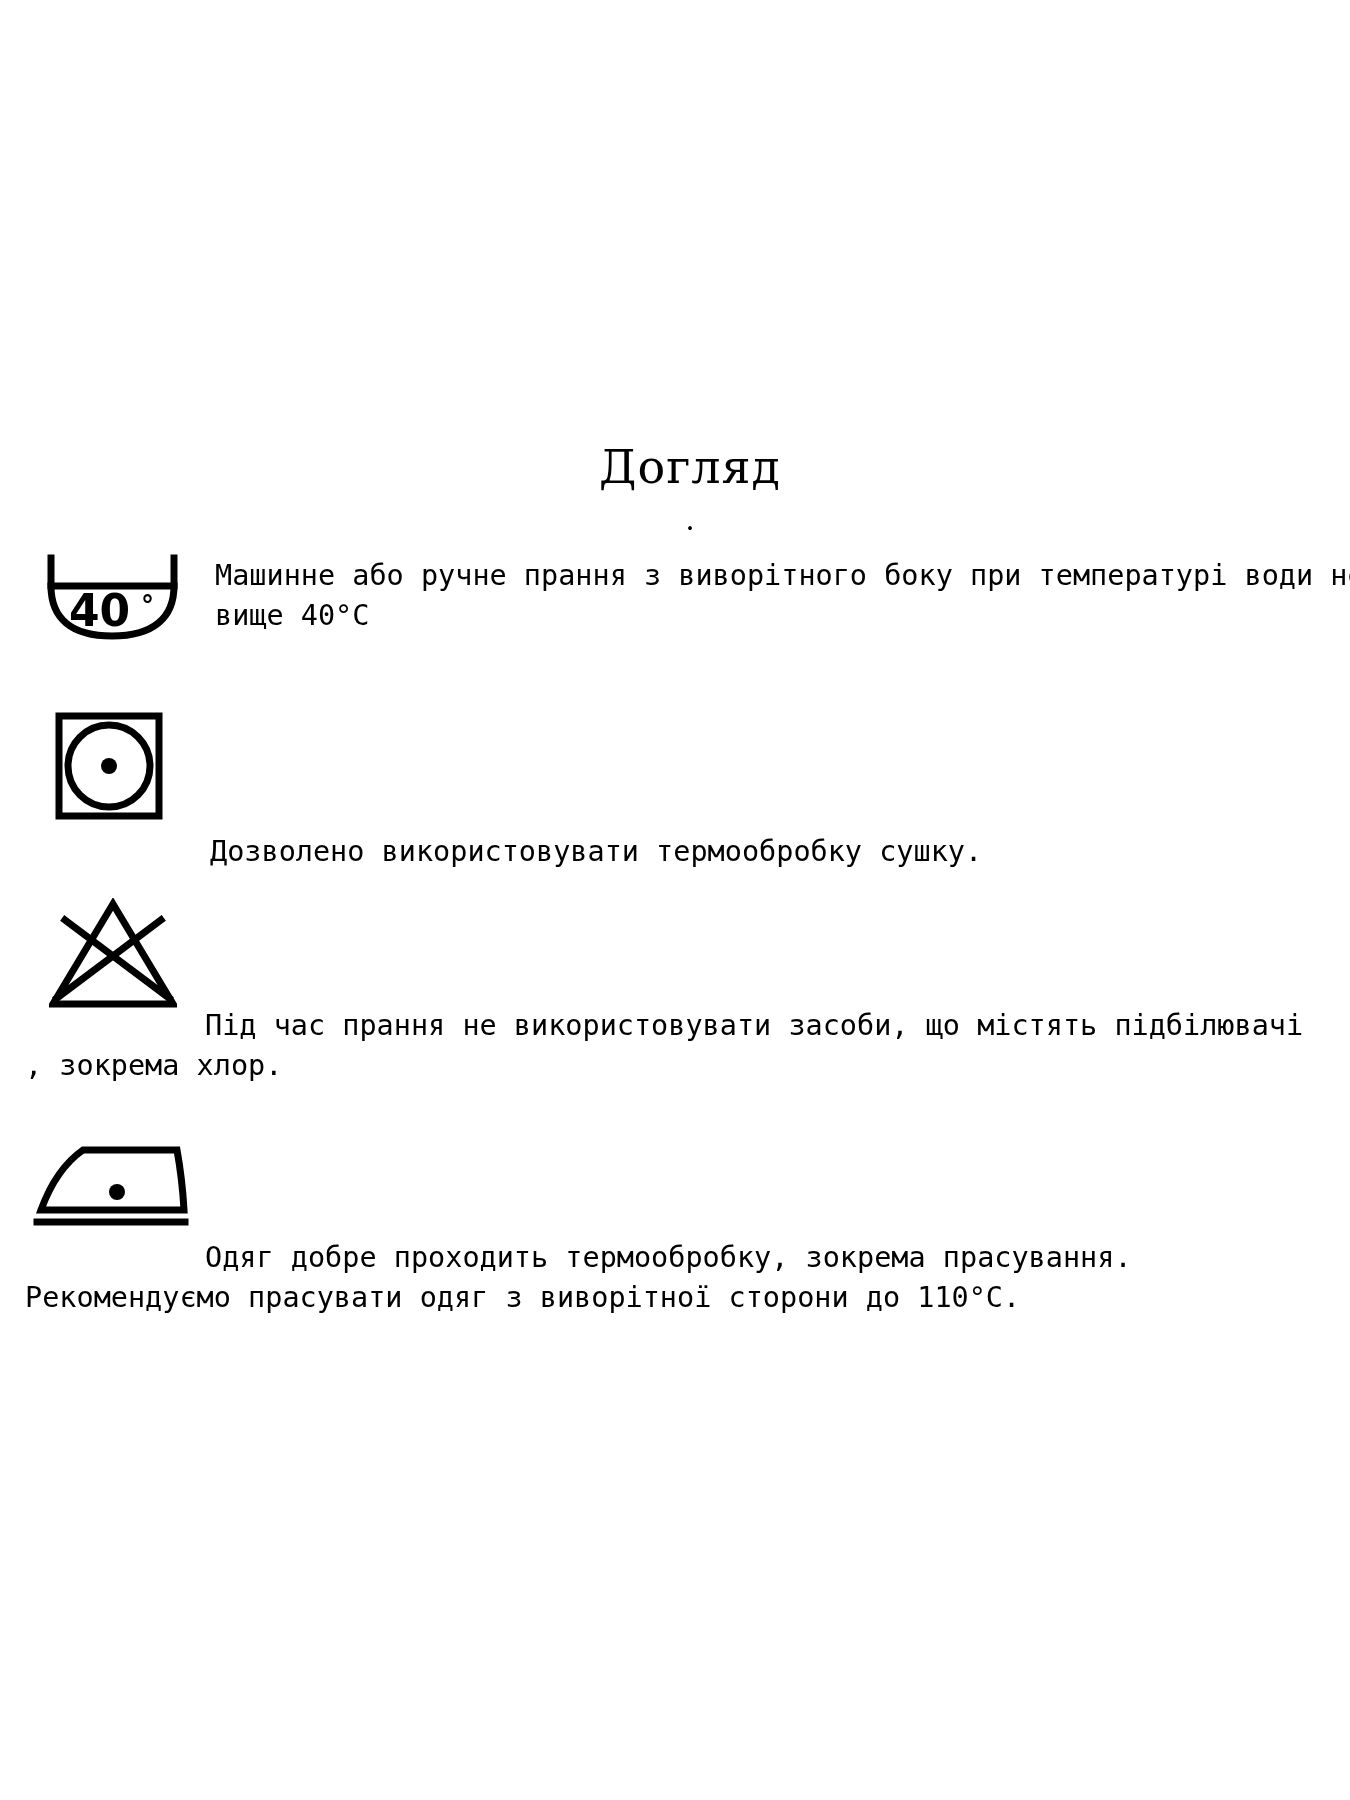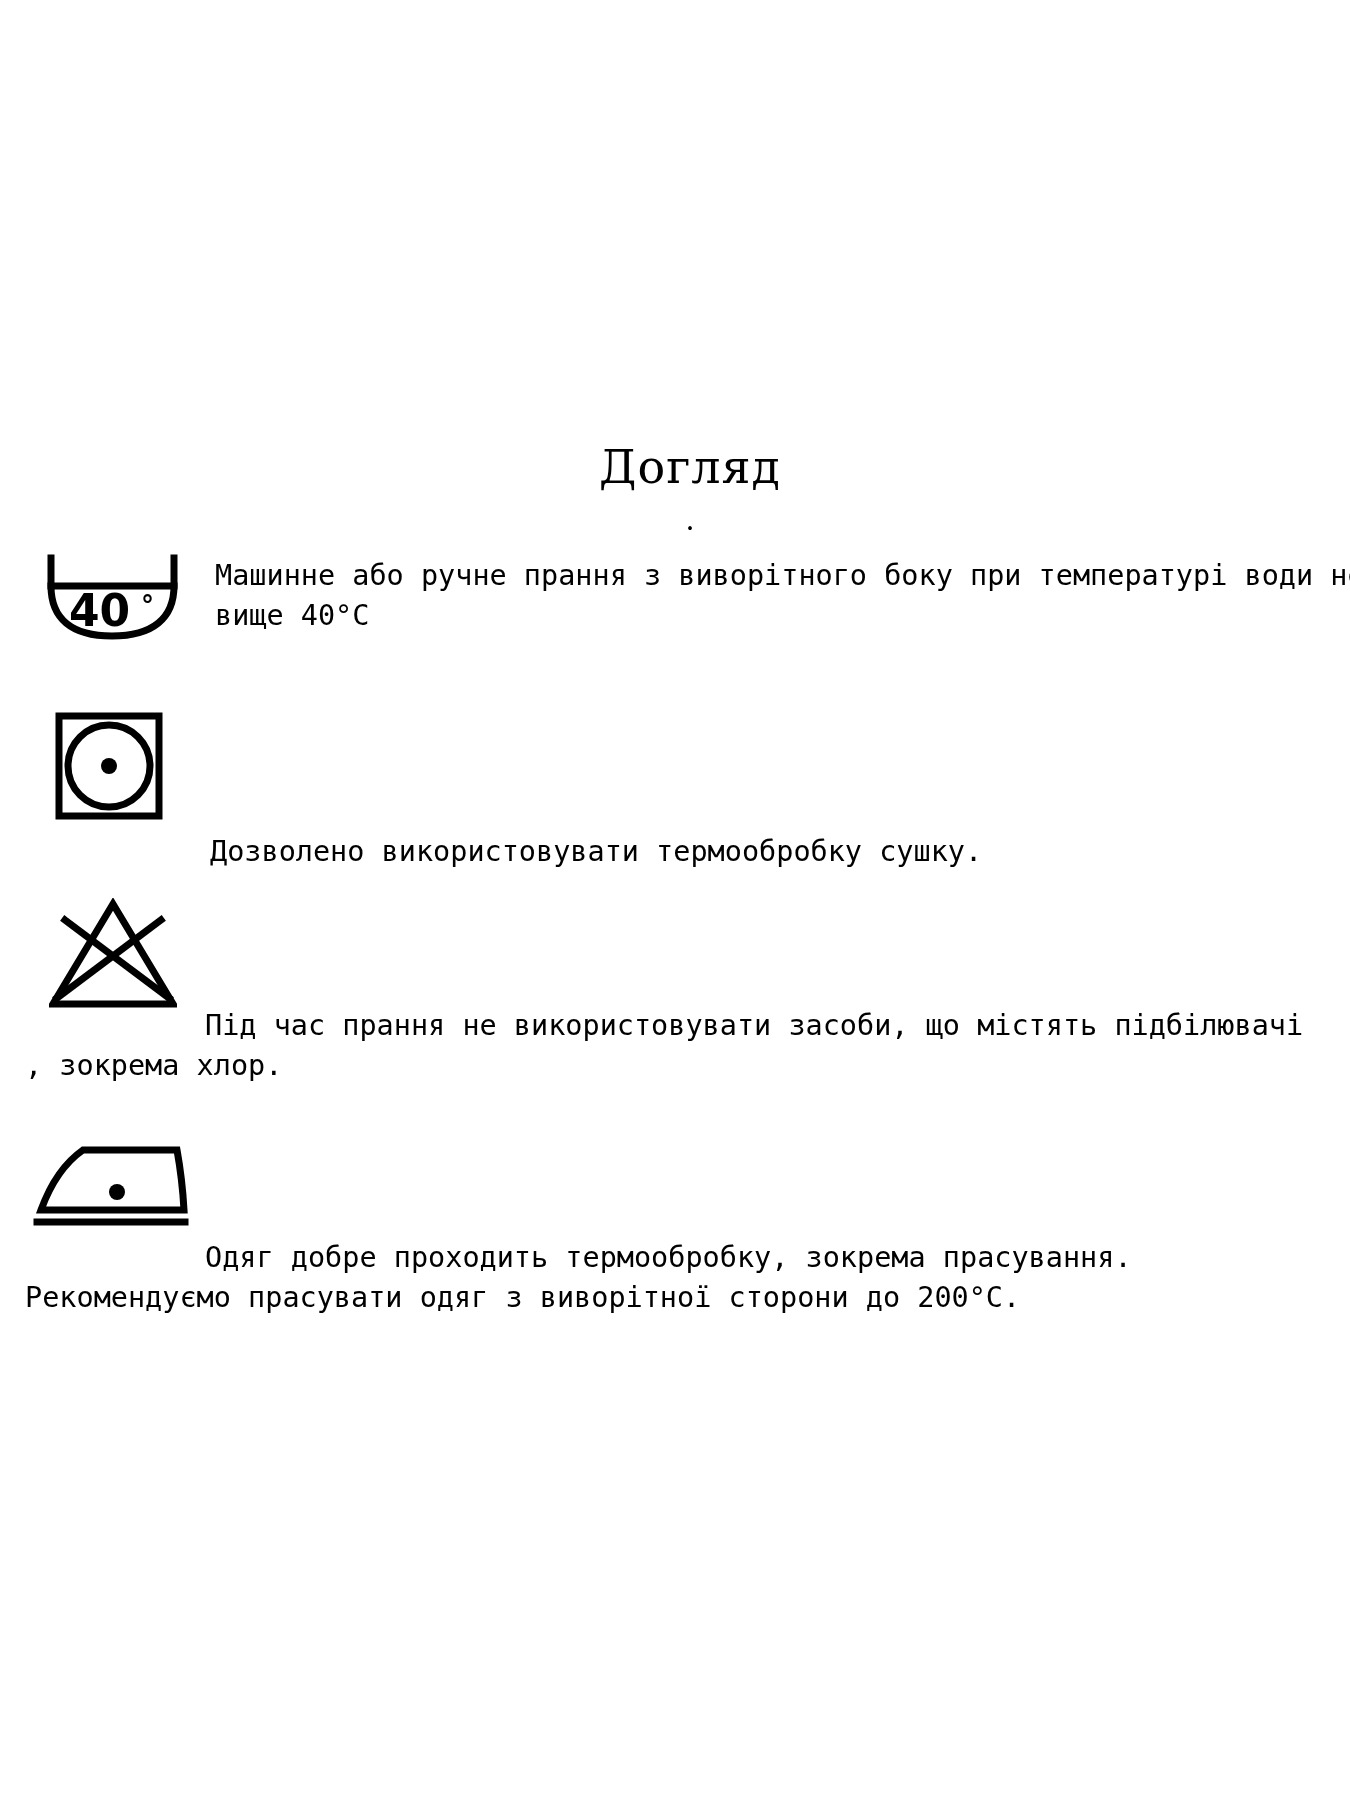--- a/index.html
+++ b/index.html
@@ -148,16 +148,16 @@
   </div>
 
   <div class="care-item" id="item-iron">
     <div class="icon-box">
       <svg width="160" height="90" viewBox="0 0 160 90" aria-hidden="true">
         <path class="stroke" d="M52 10 L146 10 C150 32 152 52 153 70 L10 70 C18 48 32 24 52 10 Z"></path>
         <line class="stroke" x1="6" y1="82" x2="154" y2="82"></line>
         <circle class="fill-dot" cx="86" cy="52" r="8"></circle>
       </svg>
     </div>
-    <div class="care-text">Одяг добре проходить термообробку, зокрема прасування. Рекомендуємо прасувати одяг з виворітної сторони до 200°C.</div>
+    <div class="care-text">Одяг добре проходить термообробку, зокрема прасування. Рекомендуємо прасувати одяг з виворітної сторони до 110°C.</div>
   </div>
 
 </div>
 
 </body></html>

